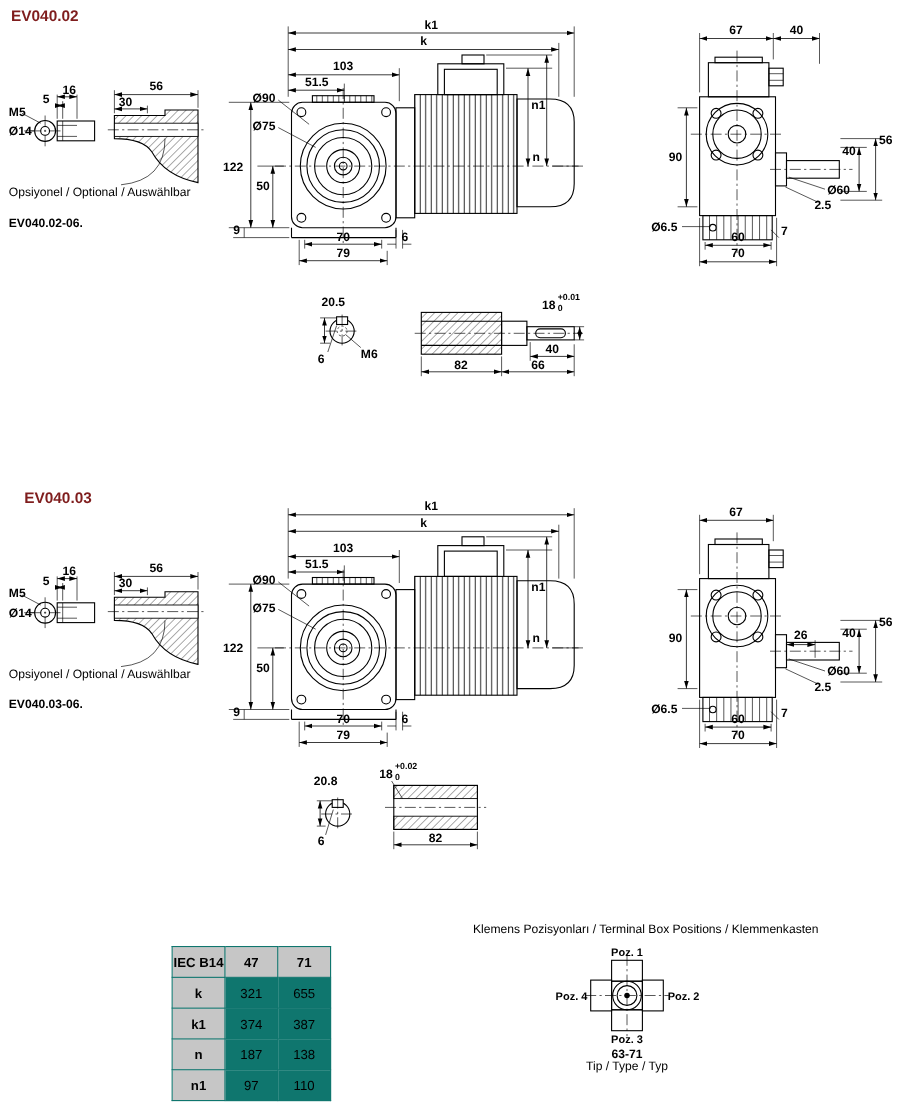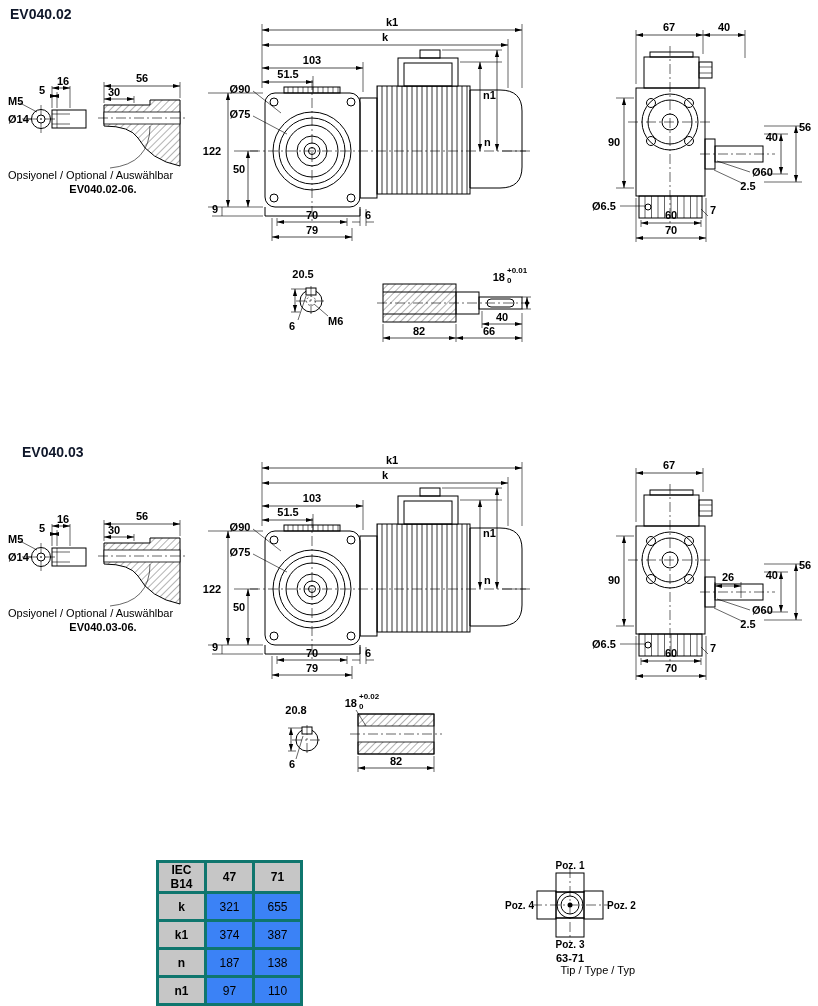--- a/index.html
+++ b/index.html
@@ -1,38 +1,38 @@
 <!DOCTYPE html>
 <html><head>
 <meta charset="utf-8">
 <style>
   *{margin:0;padding:0;box-sizing:border-box}
   body{font-family:"Liberation Sans",sans-serif;background:#fff}
   .page{position:relative;width:818px;height:1006px;background:#fff;overflow:hidden}
-  .sec-title{position:absolute;font-size:14px;font-weight:bold;color:#0f172a}
+  .sec-title{position:absolute;font-size:14px;font-weight:bold;color:#7f1d1d}
   .opt-note{position:absolute;font-size:11px;color:#000}
-  .opt-note .code{text-align:center;font-weight:bold;margin-top:2px}
+  .opt-note .code{text-align:left;font-weight:bold;margin-top:16px}
   .b{font-weight:normal}
   .i{}
   .tb-title{position:absolute;font-size:11px;color:#000;white-space:nowrap}
-  .tb-type{position:absolute;font-size:11px;color:#000;text-align:right}
+  .tb-type{position:absolute;font-size:11px;color:#000;text-align:center}
   svg.canvas{position:absolute;left:0;top:0}
   svg .ln{fill:none;stroke:#000;stroke-width:1}
   svg .thin{fill:none;stroke:#000;stroke-width:0.6}
   svg .cl{fill:none;stroke:#000;stroke-width:0.6;stroke-dasharray:10 3 2 3}
   svg .dim{fill:none;stroke:#000;stroke-width:0.7}
   svg text{font-family:"Liberation Sans",sans-serif;font-size:11px;font-weight:bold;fill:#000;text-anchor:middle}
   svg text.sm{font-size:8px}
   svg text.pz{font-size:10px}
   svg .ta-s{text-anchor:start}
   svg .ta-e{text-anchor:end}
   table.spec{position:absolute;border-collapse:collapse;font-size:12px;color:#000}
-  table.spec th,table.spec td{border:3px solid #0f766e;width:48px;height:28px;text-align:center;vertical-align:middle}
+  table.spec th,table.spec td{border:1px solid #0f766e;width:48px;height:28px;text-align:center;vertical-align:middle}
   table.spec .hd{background:#c6c6c6;font-weight:bold}
-  table.spec td{font-weight:normal;background:#3b82f6}
+  table.spec td{font-weight:normal;background:#0f766e}
 </style>
 </head>
 <body>
 
 <div class="page">
 
 <svg class="canvas" width="818" height="1006" viewBox="0 0 818 1006">
   <defs>
     <marker id="ar" viewBox="0 0 10 10" refX="10" refY="5" markerWidth="10" markerHeight="10" orient="auto-start-reverse">
       <path d="M0,2 L10,5 L0,8 Z" fill="#000"></path>
@@ -354,20 +354,21 @@
 
 <div class="opt-note" style="left:8px;top:169px;width:190px">
   <div><span class="b">Opsiyonel</span><span> / </span><span class="i">Optional</span><span> / </span><span>Auswählbar</span></div>
   <div class="code">EV040.02-06.</div>
 </div>
 <div class="opt-note" style="left:8px;top:607px;width:190px">
   <div><span class="b">Opsiyonel</span><span> / </span><span class="i">Optional</span><span> / </span><span>Auswählbar</span></div>
   <div class="code">EV040.03-06.</div>
 </div>
 
+<div class="tb-title" style="left:430px;top:839px"><span class="b">Klemens Pozisyonları</span><span> / </span><span class="i">Terminal Box Positions</span><span> / </span><span>Klemmenkasten</span></div>
 <div class="tb-type" style="left:505px;top:964px;width:130px"><span class="b">Tip</span><span> / </span><span class="i">Type</span><span> / </span><span>Typ</span></div>
 
 <table class="spec" style="left:156px;top:860px">
   <tbody>
     <tr>
       <th class="hd">IEC B14</th>
       <th class="hd">47</th>
       <th class="hd">71</th>
     </tr>
     <tr>

